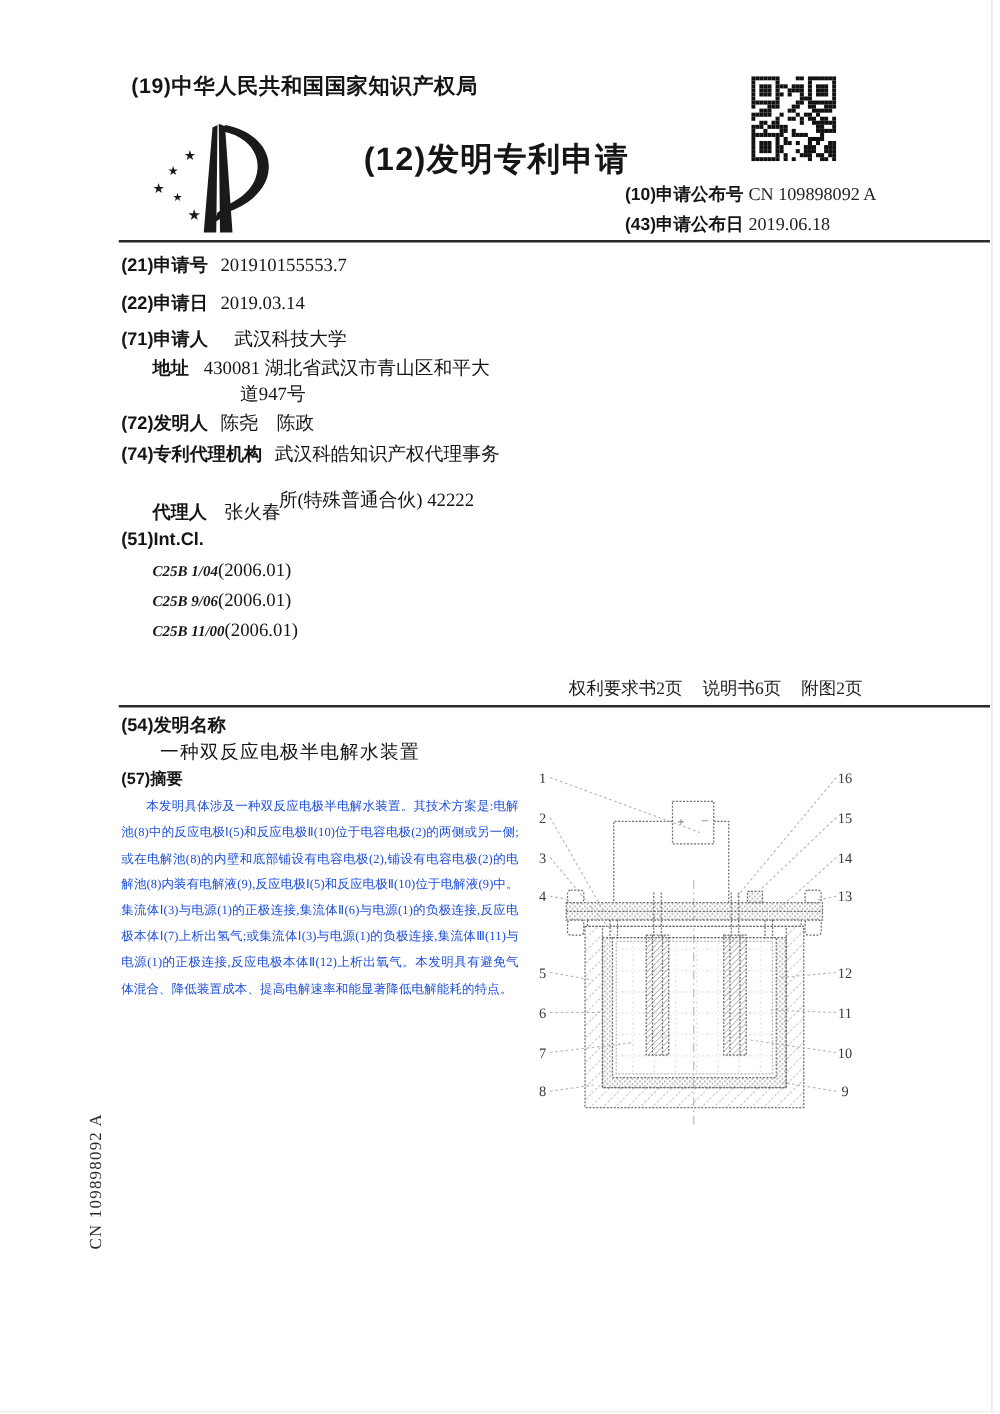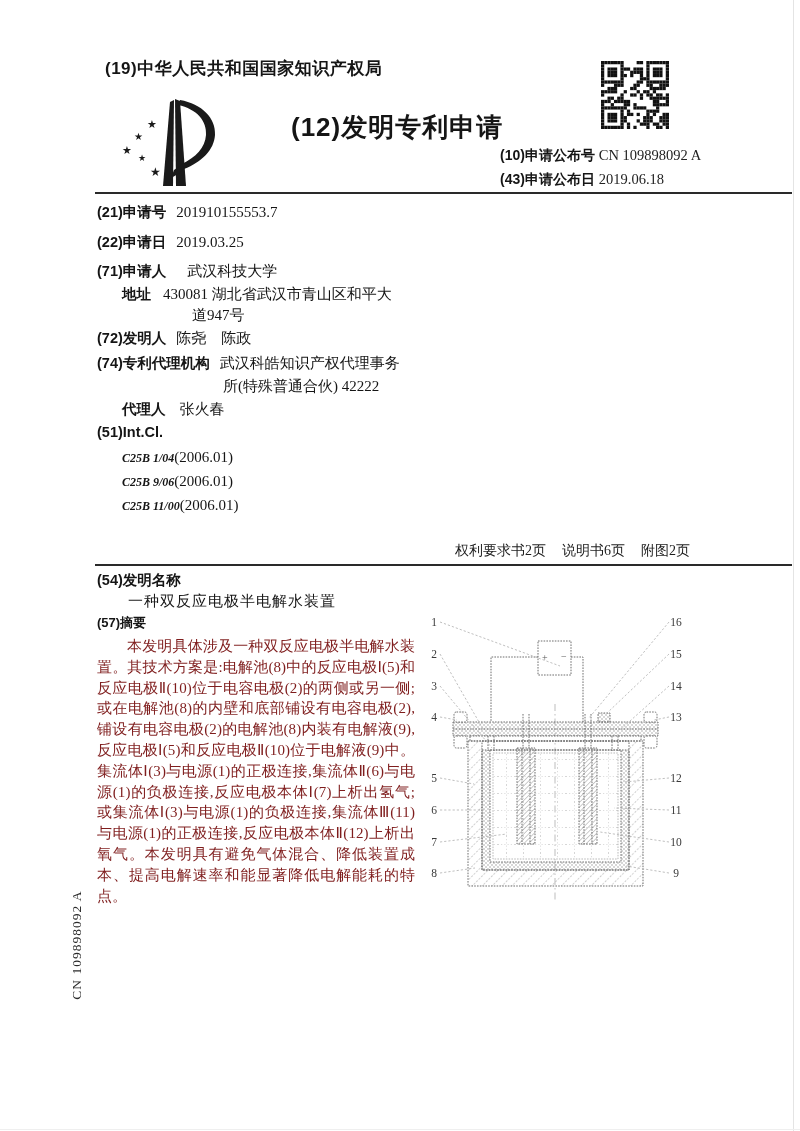--- a/index.html
+++ b/index.html
@@ -15,22 +15,22 @@
   .hr{background:#2a2a2a;height:2px;}
   .office{font-size:17px;font-weight:bold;letter-spacing:0.5px;margin-left:8px;}
   .doctype{font-size:26px;font-weight:bold;letter-spacing:1px;}
   .pubrow{font-size:14px;white-space:nowrap;}
   .pubrow .val{font-size:14.5px;color:#222;}
   .intcl-code{font-family:"Liberation Serif",serif;font-style:italic;font-weight:bold;font-size:12px;}
   .intcl-ver{font-family:"Liberation Serif",serif;font-size:15px;}
   .pagesline{font-size:14px;font-family:"Liberation Serif",serif;white-space:nowrap;color:#1c1c1c;}
   .pagesline span{margin-right:16px;}
   .abstract{
-    width:318px;font-family:"Liberation Serif",serif;font-size:15px;line-height:20.8px;
-    text-align:justify;text-indent:2em;color:#7f1d1d;letter-spacing:0.1px;
+    width:318px;font-family:"Liberation Serif",serif;font-size:10px;line-height:20.8px;
+    text-align:justify;text-indent:2em;color:#1d4ed8;letter-spacing:0.1px;
   }
   .sidecode{
     font-family:"Liberation Serif",serif;font-size:13.5px;color:#2b2b2b;letter-spacing:1px;
     transform:rotate(-90deg);transform-origin:center center;white-space:nowrap;width:112px;text-align:center;
   }
   .titleline{font-family:"Liberation Serif",serif;font-size:15px;letter-spacing:1px;}
   .edge-v{background:#e4e4e4;width:1px;height:1131px;}
   .edge-h{background:#efefef;width:800px;height:1px;}
 </style>
 </head>
@@ -313,42 +313,42 @@
 </div>
 
 <div class="abs hr" style="left:95px;top:192px;width:697px;"></div>
 
 <div class="abs row" style="left:97px;top:203px;">
   <span class="lbl">(21)申请号</span>
   <span class="val" style="margin-left:6px;">201910155553.7</span>
 </div>
 <div class="abs row" style="left:97px;top:233px;">
   <span class="lbl">(22)申请日</span>
-  <span class="val" style="margin-left:6px;">2019.03.25</span>
+  <span class="val" style="margin-left:6px;">2019.03.14</span>
 </div>
 <div class="abs row" style="left:97px;top:262px;">
   <span class="lbl">(71)申请人</span>
   <span class="val" style="margin-left:17px;text-align:center;">武汉科技大学</span>
 </div>
 <div class="abs row" style="left:122px;top:285px;">
   <span class="lbl">地址</span>
   <span class="val" style="margin-left:8px;">430081 湖北省武汉市青山区和平大</span>
 </div>
 <div class="abs row" style="left:160px;top:306px;margin-left:32px;">
   <span class="val">道947号</span>
 </div>
 <div class="abs row" style="left:97px;top:329px;">
   <span class="lbl">(72)发明人</span>
   <span class="val" style="margin-left:6px;">陈尧　陈政</span>
 </div>
 <div class="abs row" style="left:97px;top:354px;">
   <span class="lbl">(74)专利代理机构</span>
   <span class="val" style="margin-left:6px;">武汉科皓知识产权代理事务</span>
 </div>
-<div class="abs row" style="left:223px;top:377px;">
+<div class="abs row" style="left:223px;top:391px;">
   <span class="val">所(特殊普通合伙) 42222</span>
 </div>
 <div class="abs row" style="left:122px;top:400px;">
   <span class="lbl">代理人</span>
   <span class="val" style="margin-left:10px;">张火春</span>
 </div>
 <div class="abs row" style="left:97px;top:424px;">
   <span class="lbl">(51)Int.Cl.</span>
 </div>
 <div class="abs row" style="left:122px;top:449px;">

